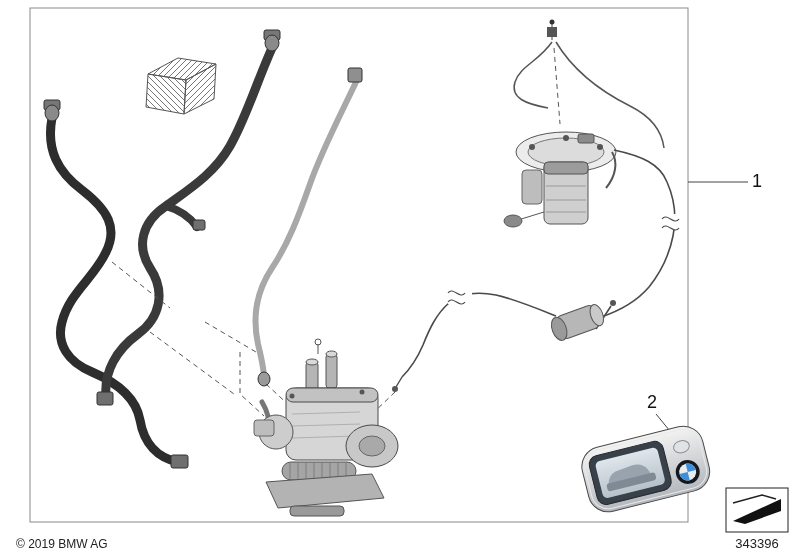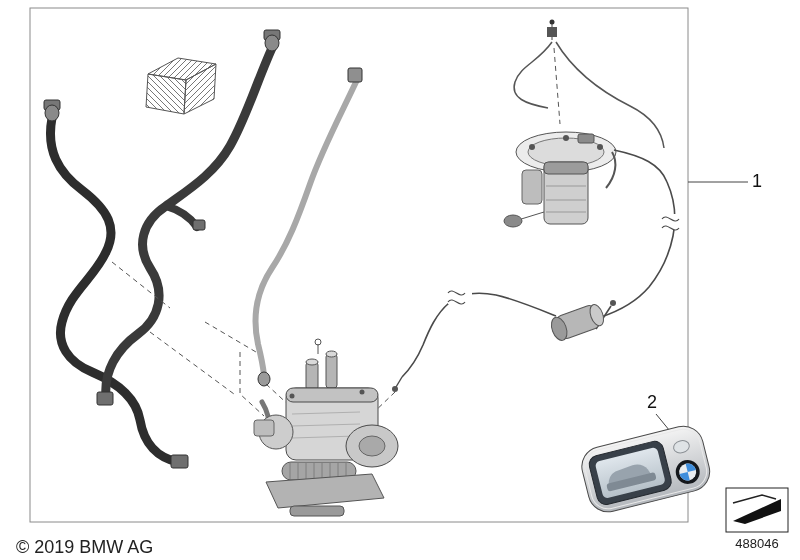--- a/index.html
+++ b/index.html
@@ -5,21 +5,21 @@
   html,body{margin:0;padding:0;background:#fff;}
   .stage{
     position:relative;width:800px;height:560px;background:#fff;overflow:hidden;
     font-family:"Liberation Sans", sans-serif;color:#1a1a1a;
   }
   .stage svg{position:absolute;left:0;top:0;}
   .overlay-text{position:absolute;white-space:nowrap;}
   .callout{font-size:18px;line-height:1;color:#111;cursor:pointer;}
   .callout-1{left:752px;top:172px;}
   .callout-2{left:647px;top:393px;}
-  .copyright{left:16px;top:537px;font-size:18px;color:#222;}
+  .copyright{left:16px;top:537px;font-size:12px;color:#222;}
   .diagram-number{left:726px;top:536px;width:62px;text-align:center;font-size:13px;color:#222;}
 </style>
 </head>
 <body>
 
 <div class="stage">
 
   <svg width="800" height="560" viewBox="0 0 800 560">
     <defs>
       <pattern id="hatchA" width="6" height="6" patternUnits="userSpaceOnUse">
@@ -179,15 +179,15 @@
       <rect x="726" y="488" width="62" height="44" fill="#fff" stroke="#222"></rect>
       <path d="M733 503 L762 495 L776 499" fill="none" stroke="#222" stroke-width="1.5"></path>
       <polygon points="733,521 781,499 781,511 745,524" fill="#111"></polygon>
       <line x1="746" y1="509" x2="768" y2="500" stroke="#fff" stroke-width="3"></line>
     </g>
   </svg>
 
   <div class="overlay-text callout callout-1">1</div>
   <div class="overlay-text callout callout-2">2</div>
   <div class="overlay-text copyright">© 2019 BMW AG</div>
-  <div class="overlay-text diagram-number">488046</div>
+  <div class="overlay-text diagram-number">343396</div>
 
 </div>
 
 </body></html>

